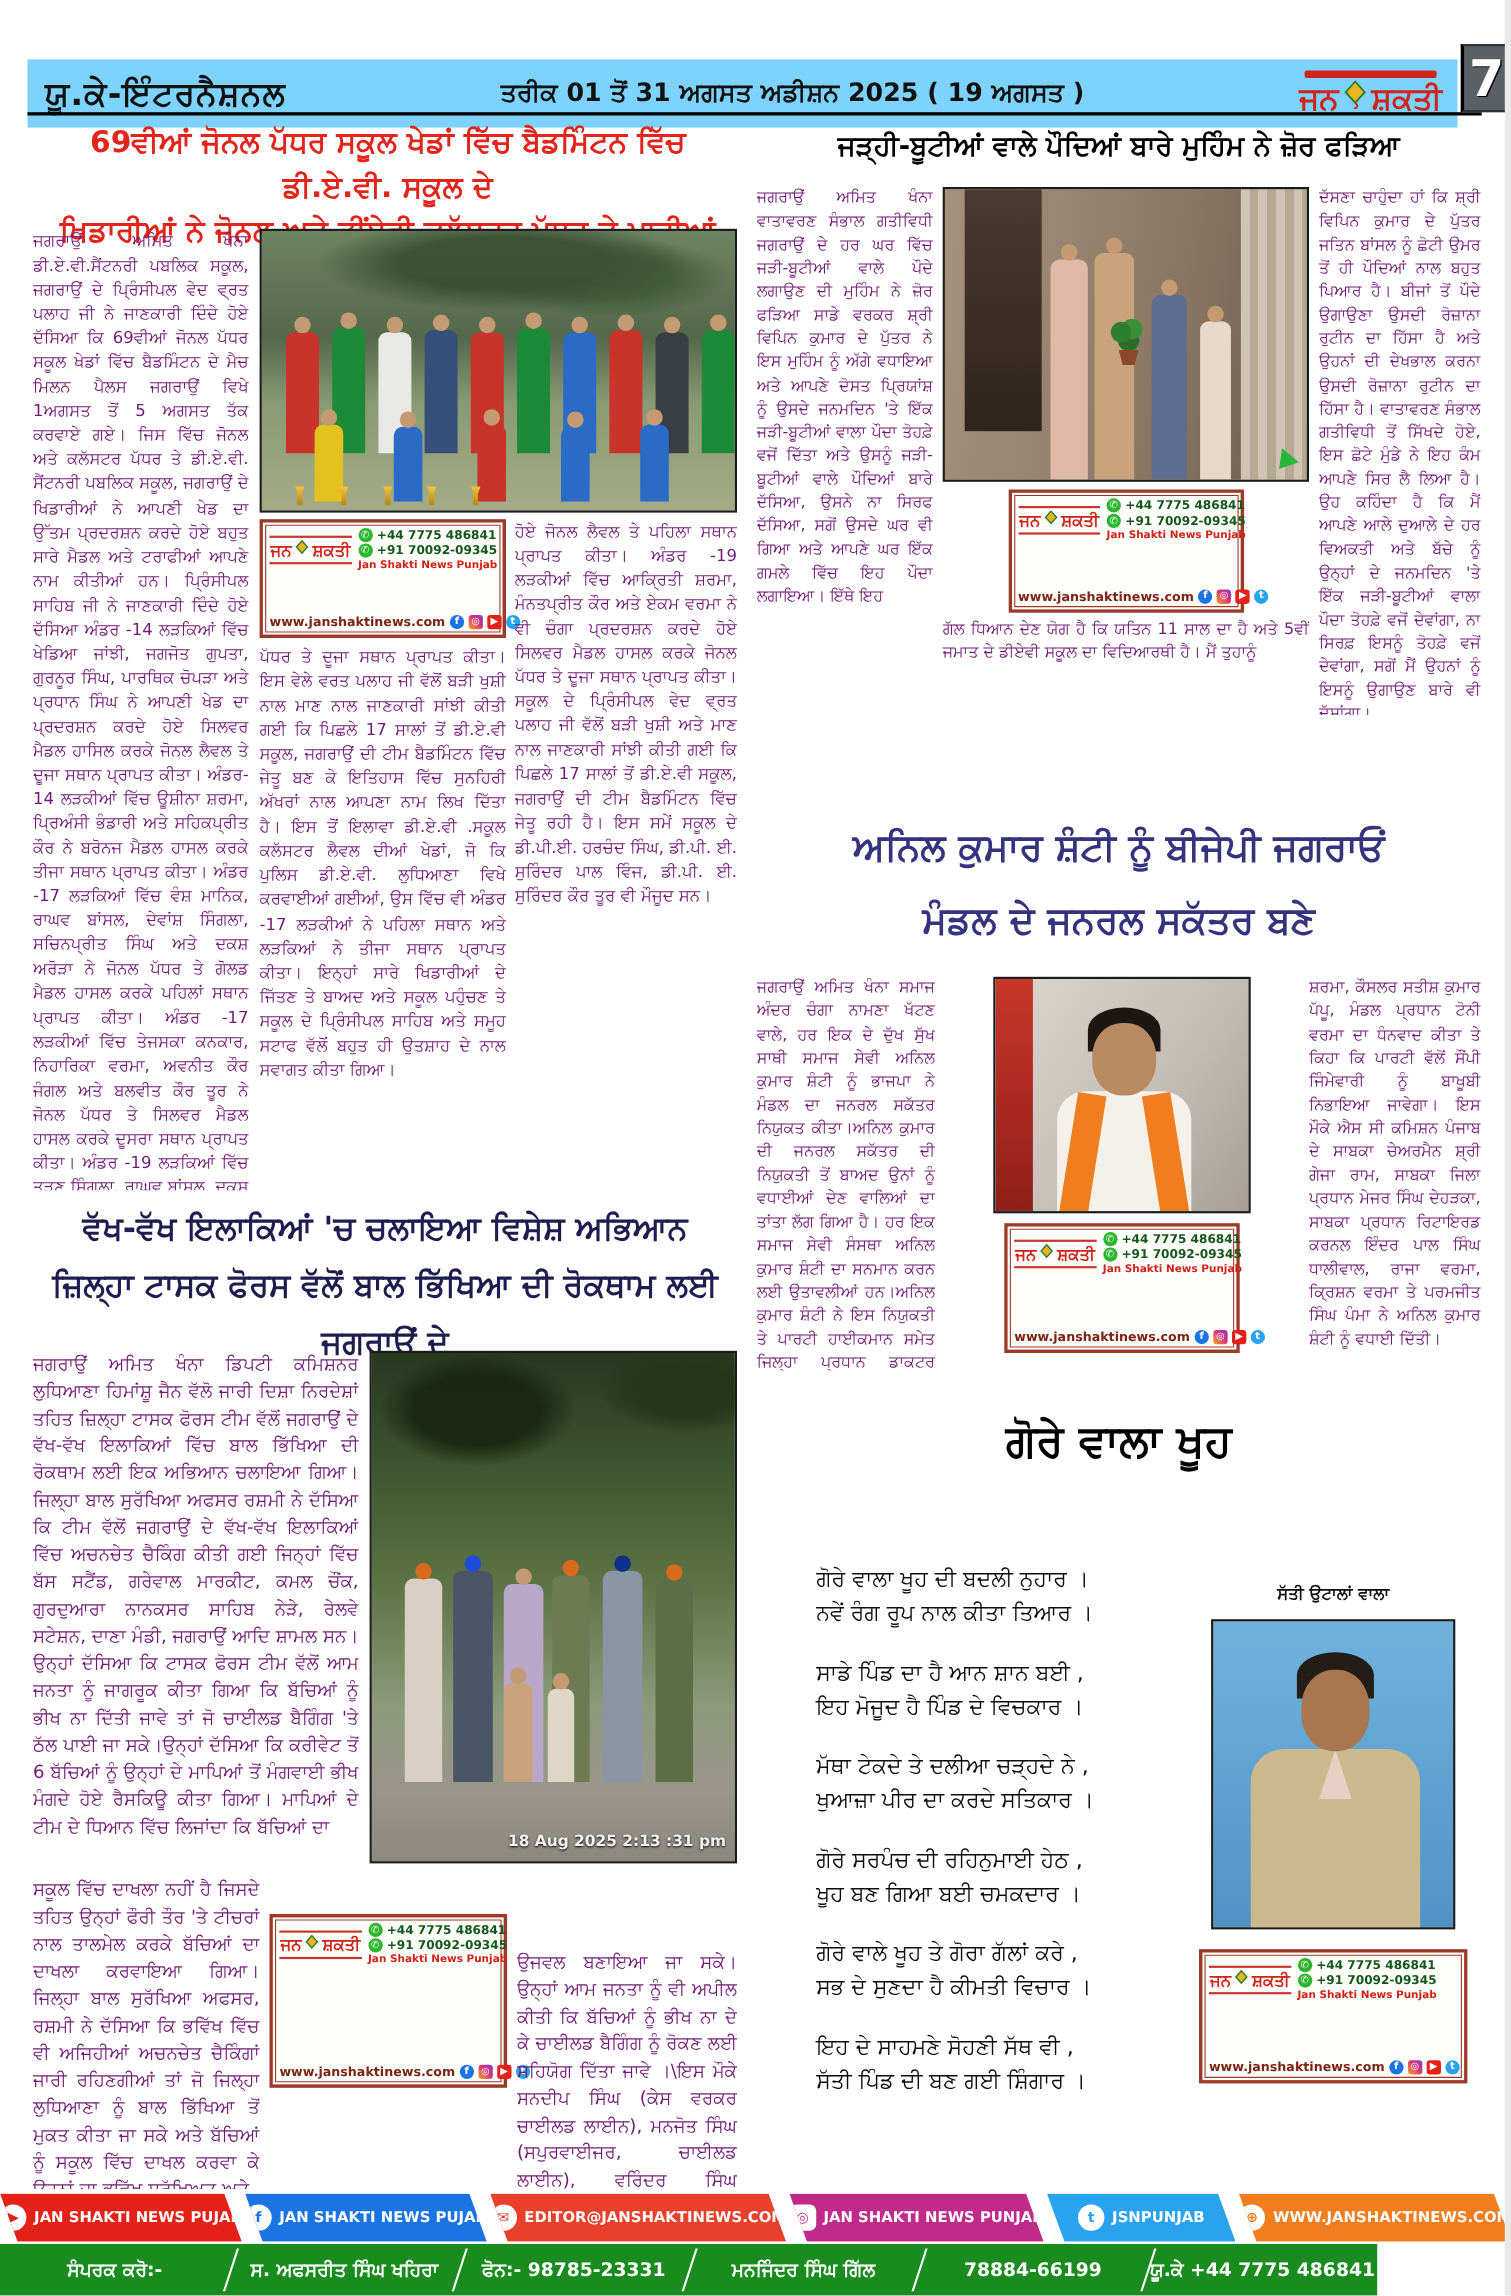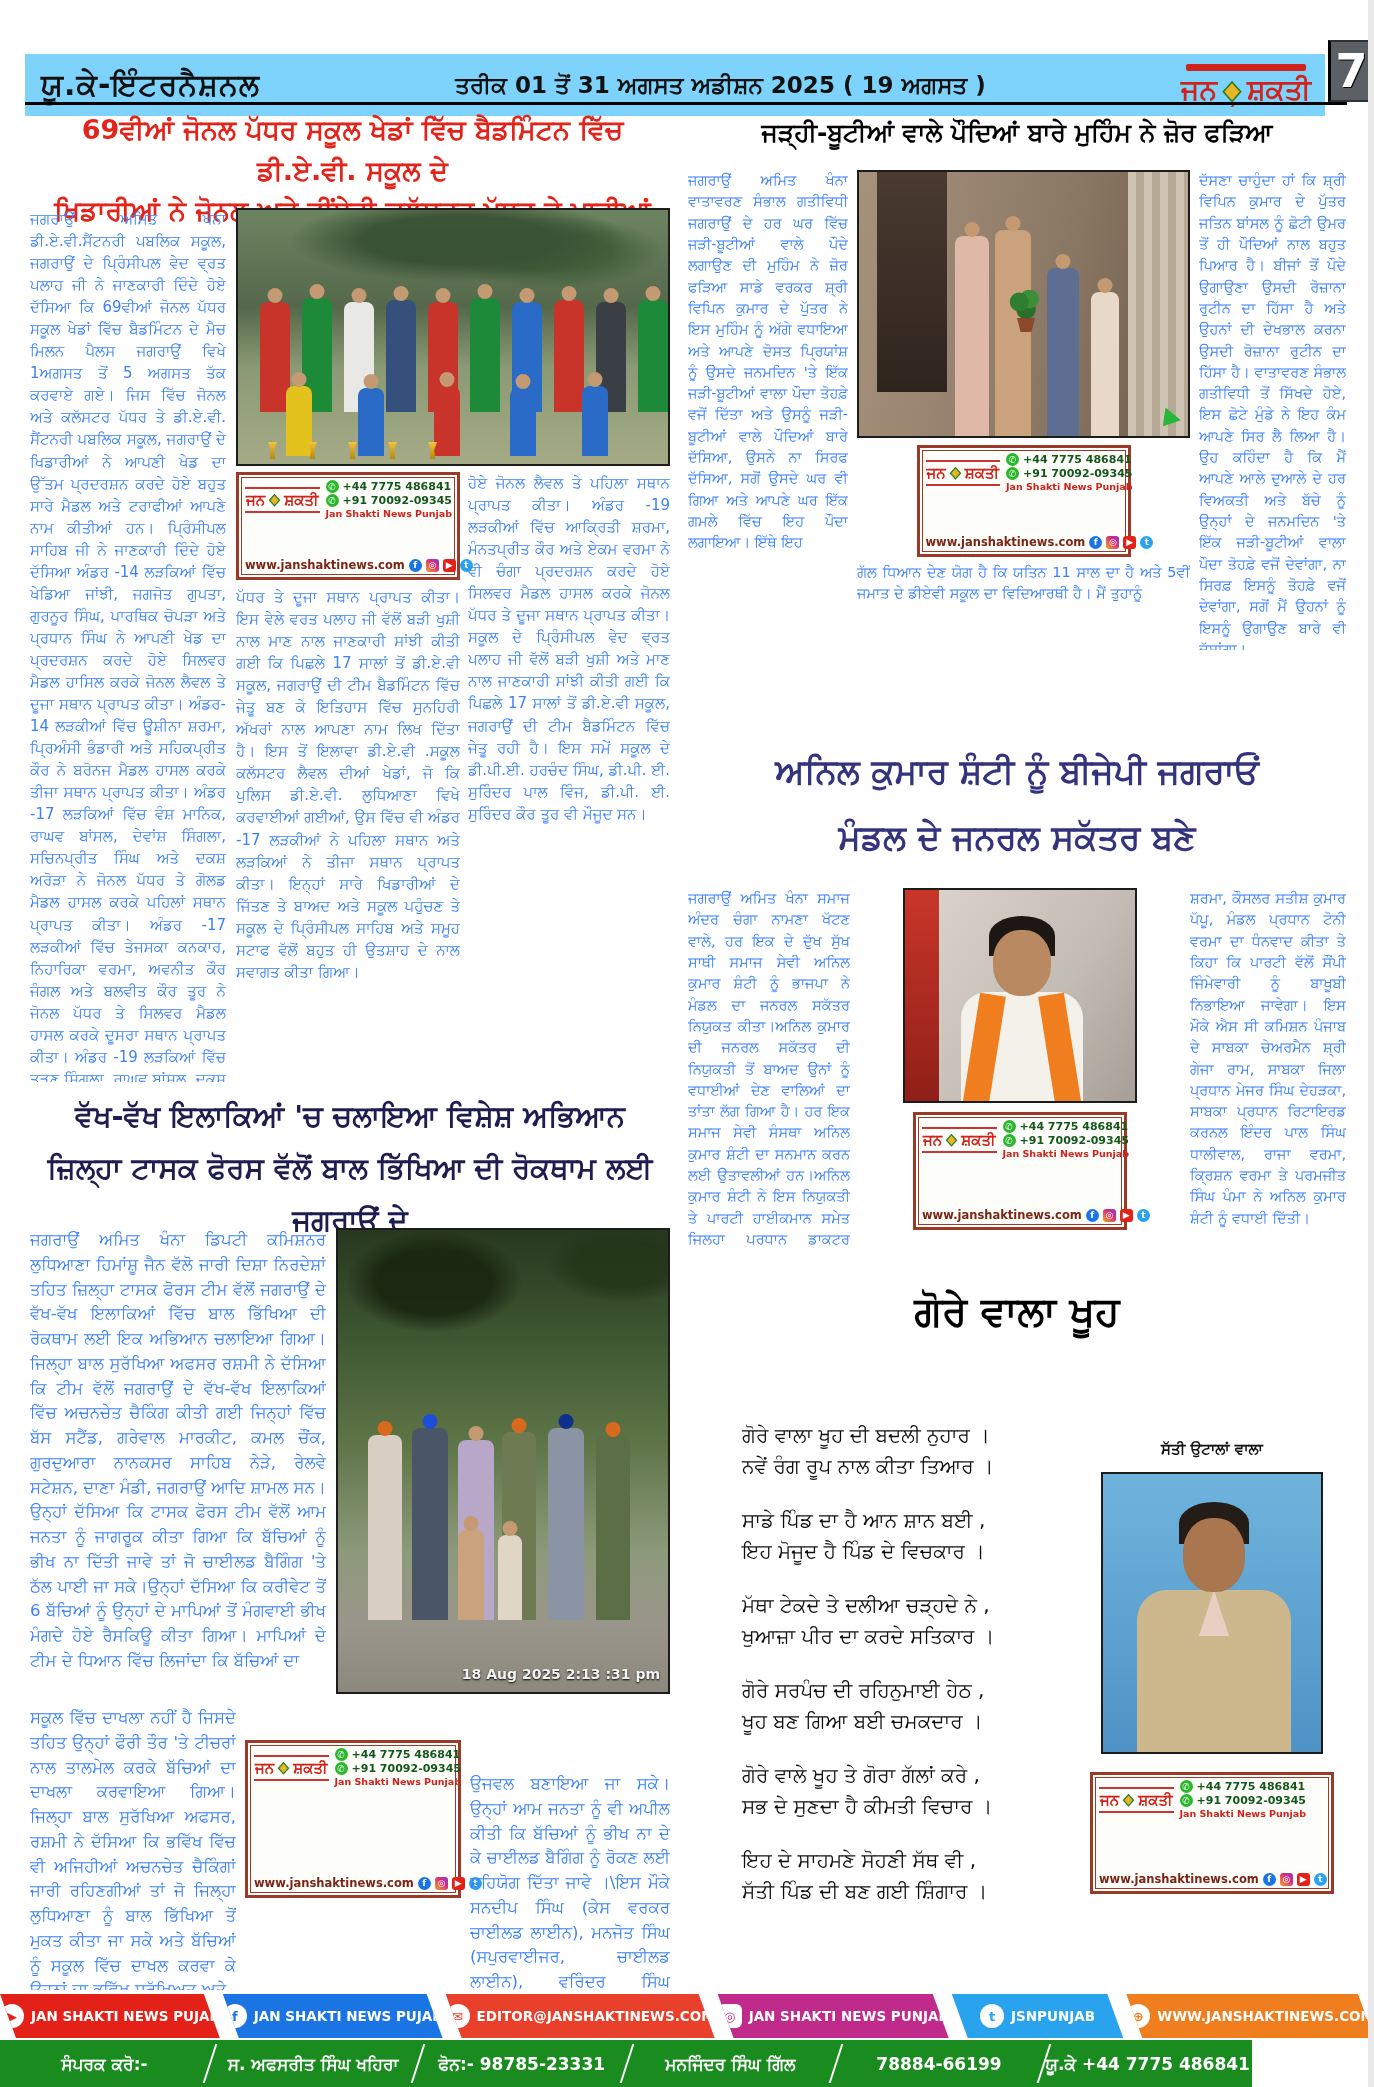--- a/index.html
+++ b/index.html
@@ -14,27 +14,27 @@
   body{font-family:"DejaVu Sans",sans-serif;color:#111}
   #page{position:relative;width:1374px;height:2087px;background:#fff;overflow:hidden;margin:0 auto;border-right:6px solid #e9e9e9}
 
   
   .hdr-band{position:absolute;left:25px;top:54px;width:1300px;height:62px;background:#7dd3fc;display:flex;align-items:center}
   .hdr-rule{position:absolute;left:25px;top:102px;width:1322px;height:3px;background:#000}
   .hdr-section{font-size:30px;font-weight:800;letter-spacing:1px;padding-left:16px;white-space:nowrap}
   .hdr-date{flex:1;text-align:center;font-size:23px;font-weight:800;white-space:nowrap}
   .hdr-logo{display:flex;flex-direction:column;align-items:center;padding-right:14px}
   .hdr-logo .tag{width:120px;height:7px;background:#d0231b;border-radius:2px;margin-bottom:2px}
-  .logo-row{display:flex;align-items:flex-end;gap:3px}
+  .logo-row{display:flex;align-items:flex-start;gap:3px}
   .logo-row .t{color:#d0231b;font-weight:800}
   .hdr-logo .t{font-size:28px}
   .pageno{position:absolute;left:1328px;top:40px;width:46px;height:62px;background:#5a6066;border:2px solid #2e3338;border-left:3px solid #000;color:#fff;font-size:46px;font-weight:800;display:flex;align-items:center;justify-content:center;text-shadow:1px 1px 0 #000}
 
   
-  .btxt{font-size:15px;line-height:1.47;text-align:justify;overflow:hidden;color:#3b82f6}
+  .btxt{font-size:15px;line-height:1.47;text-align:justify;overflow:hidden;color:#701a75}
   .photo{position:relative;border:2px solid #1c1c1c;overflow:hidden}
 
   
   .a1-head{position:absolute;left:35px;top:110px;width:635px;text-align:center;color:var(--headline_red);font-size:27px;font-weight:800;line-height:1.5}
   .a1-body{position:absolute;left:30px;top:208px;width:640px;height:874px;display:flex;gap:10px}
   .a1-c1{width:196px}
   .a1-right{flex:1;display:flex;flex-direction:column}
   .photo1{height:258px;background:linear-gradient(#6d8461 0%,#55684b 38%,#8a9a74 62%,#a5ab86 100%)}
   .photo1 .canopy{position:absolute;left:-20px;top:-30px;width:480px;height:120px;background:radial-gradient(closest-side,#31492c 40%,transparent 70%),radial-gradient(closest-side at 70% 60%,#3c5a34 40%,transparent 75%);opacity:.8}
   .a1-split{display:flex;gap:8px;flex:1;margin-top:6px}

